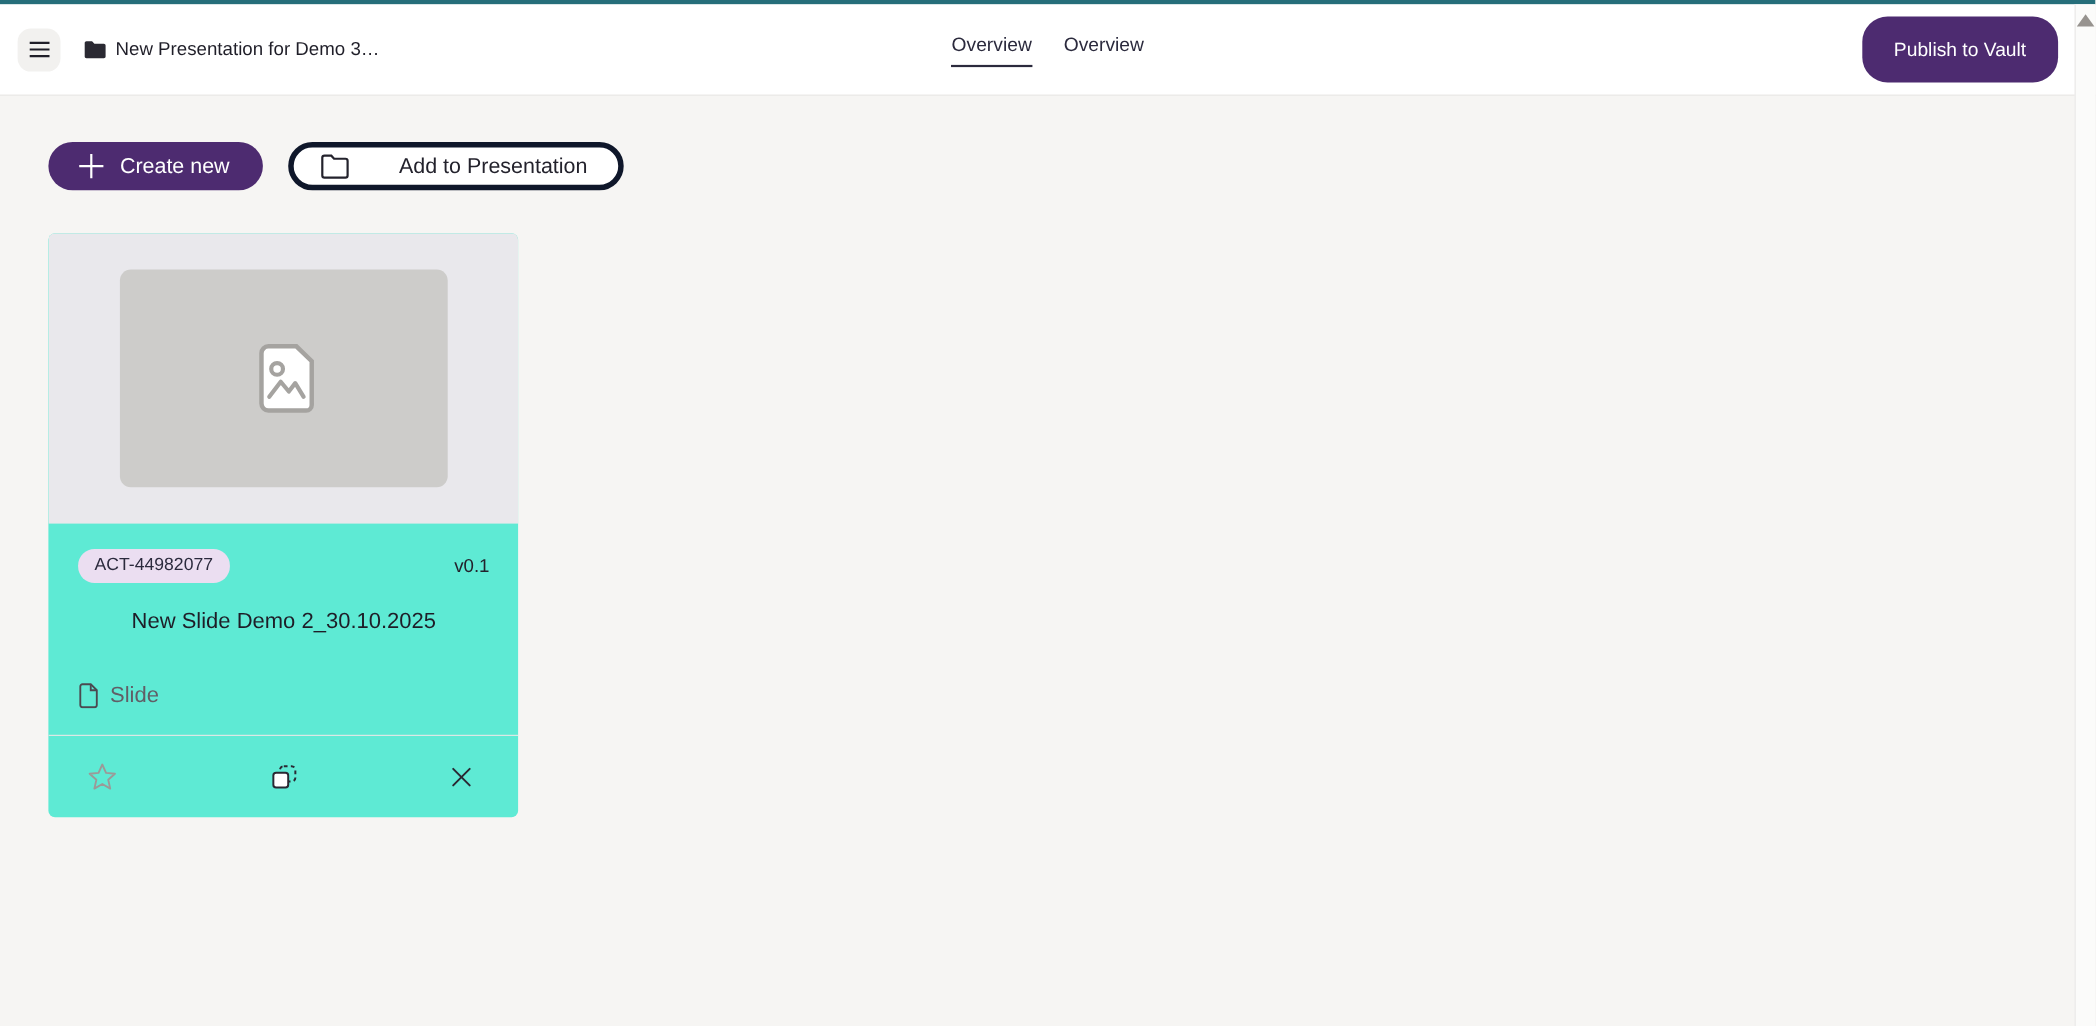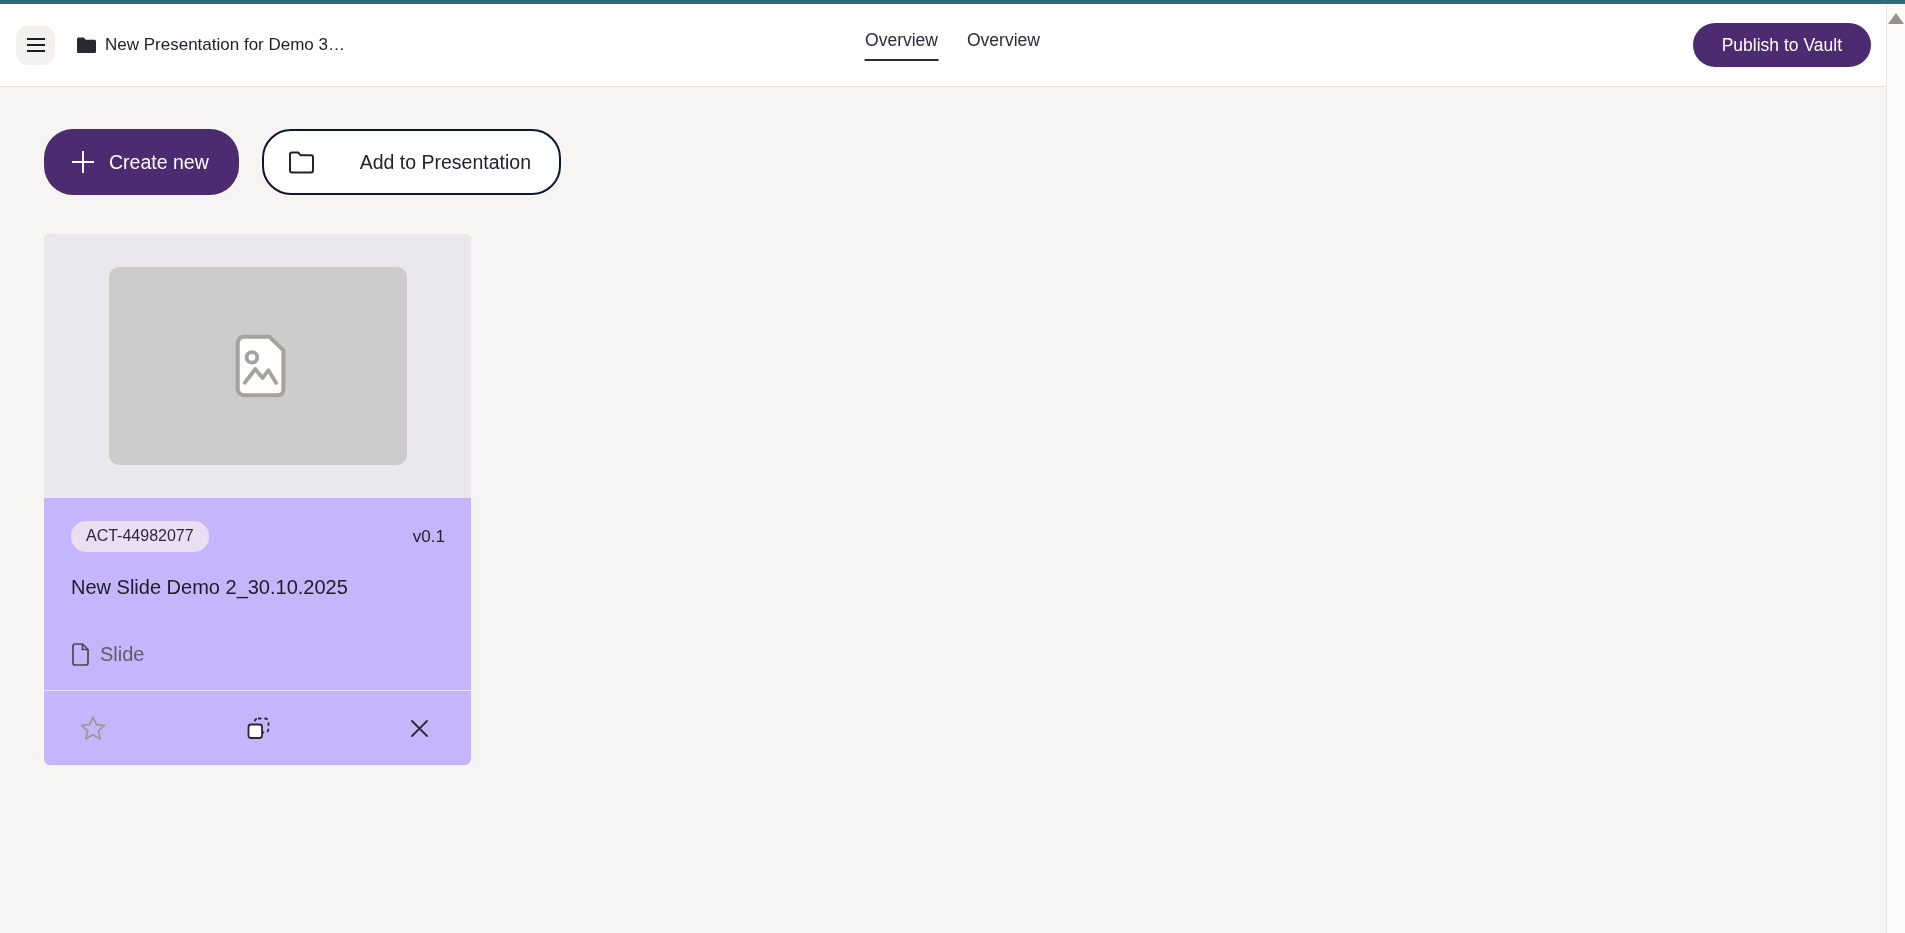--- a/index.html
+++ b/index.html
@@ -40,46 +40,46 @@
     display:flex;align-items:center;gap:27px;
   }
   .tab{
     position:relative;font-size:17.5px;color:#2b2a3d;cursor:pointer;
     padding:14px 1px 24px;background:none;border:none;font-family:inherit;
   }
   .tab.active::after{
     content:"";position:absolute;left:0;right:0;bottom:14px;height:2px;background:#2b2a3d;
   }
   .publish-btn{
-    margin-left:auto;height:44px;padding:0 29px;border:none;border-radius:23px;
+    margin-left:auto;height:60px;padding:0 29px;border:none;border-radius:23px;
     background:var(--accent-purple);color:#ffffff;font-size:17.5px;cursor:pointer;
     font-family:inherit;
   }
   
   .scrollbar{
     position:absolute;top:4px;right:0;bottom:0;width:19px;background:#fbfbfa;
     border-left:1px solid #e8e7e5;z-index:20;
   }
   .scroll-up-arrow{
     width:0;height:0;margin:9px auto 0;
     border-left:8px solid transparent;border-right:8px solid transparent;
     border-bottom:11px solid #97938f;
   }
   
   .main{padding:42px 0 0 44px;}
   .actions-row{display:flex;align-items:center;gap:23px;}
   .btn{
-    height:66px;border-radius:29px;display:flex;align-items:center;gap:13px;
+    height:44px;border-radius:29px;display:flex;align-items:center;gap:13px;
     font-size:19.5px;cursor:pointer;font-family:inherit;
   }
   .btn-create{background:var(--accent-purple);color:#ffffff;border:none;padding:0 30px 0 26px;}
-  .btn-add{background:#ffffff;color:#23222c;border:2px solid #0f172a;padding:0 28px 0 24px;gap:45px;}
+  .btn-add{background:#ffffff;color:#23222c;border:5px solid #0f172a;padding:0 28px 0 24px;gap:45px;}
   
   .card{
-    width:427px;margin-top:39px;background:#c4b5fd;border-radius:6px;overflow:hidden;
+    width:427px;margin-top:39px;background:#5eead4;border-radius:6px;overflow:hidden;text-align:center;
   }
   .card-thumb{
     height:264px;background:var(--thumb-outer);
     display:flex;align-items:center;justify-content:center;cursor:pointer;
   }
   .thumb-inner{
     width:298px;height:198px;background:var(--thumb-inner);border-radius:10px;
     display:flex;align-items:center;justify-content:center;
   }
   .card-body{padding:23px 26px 24px 27px;}

